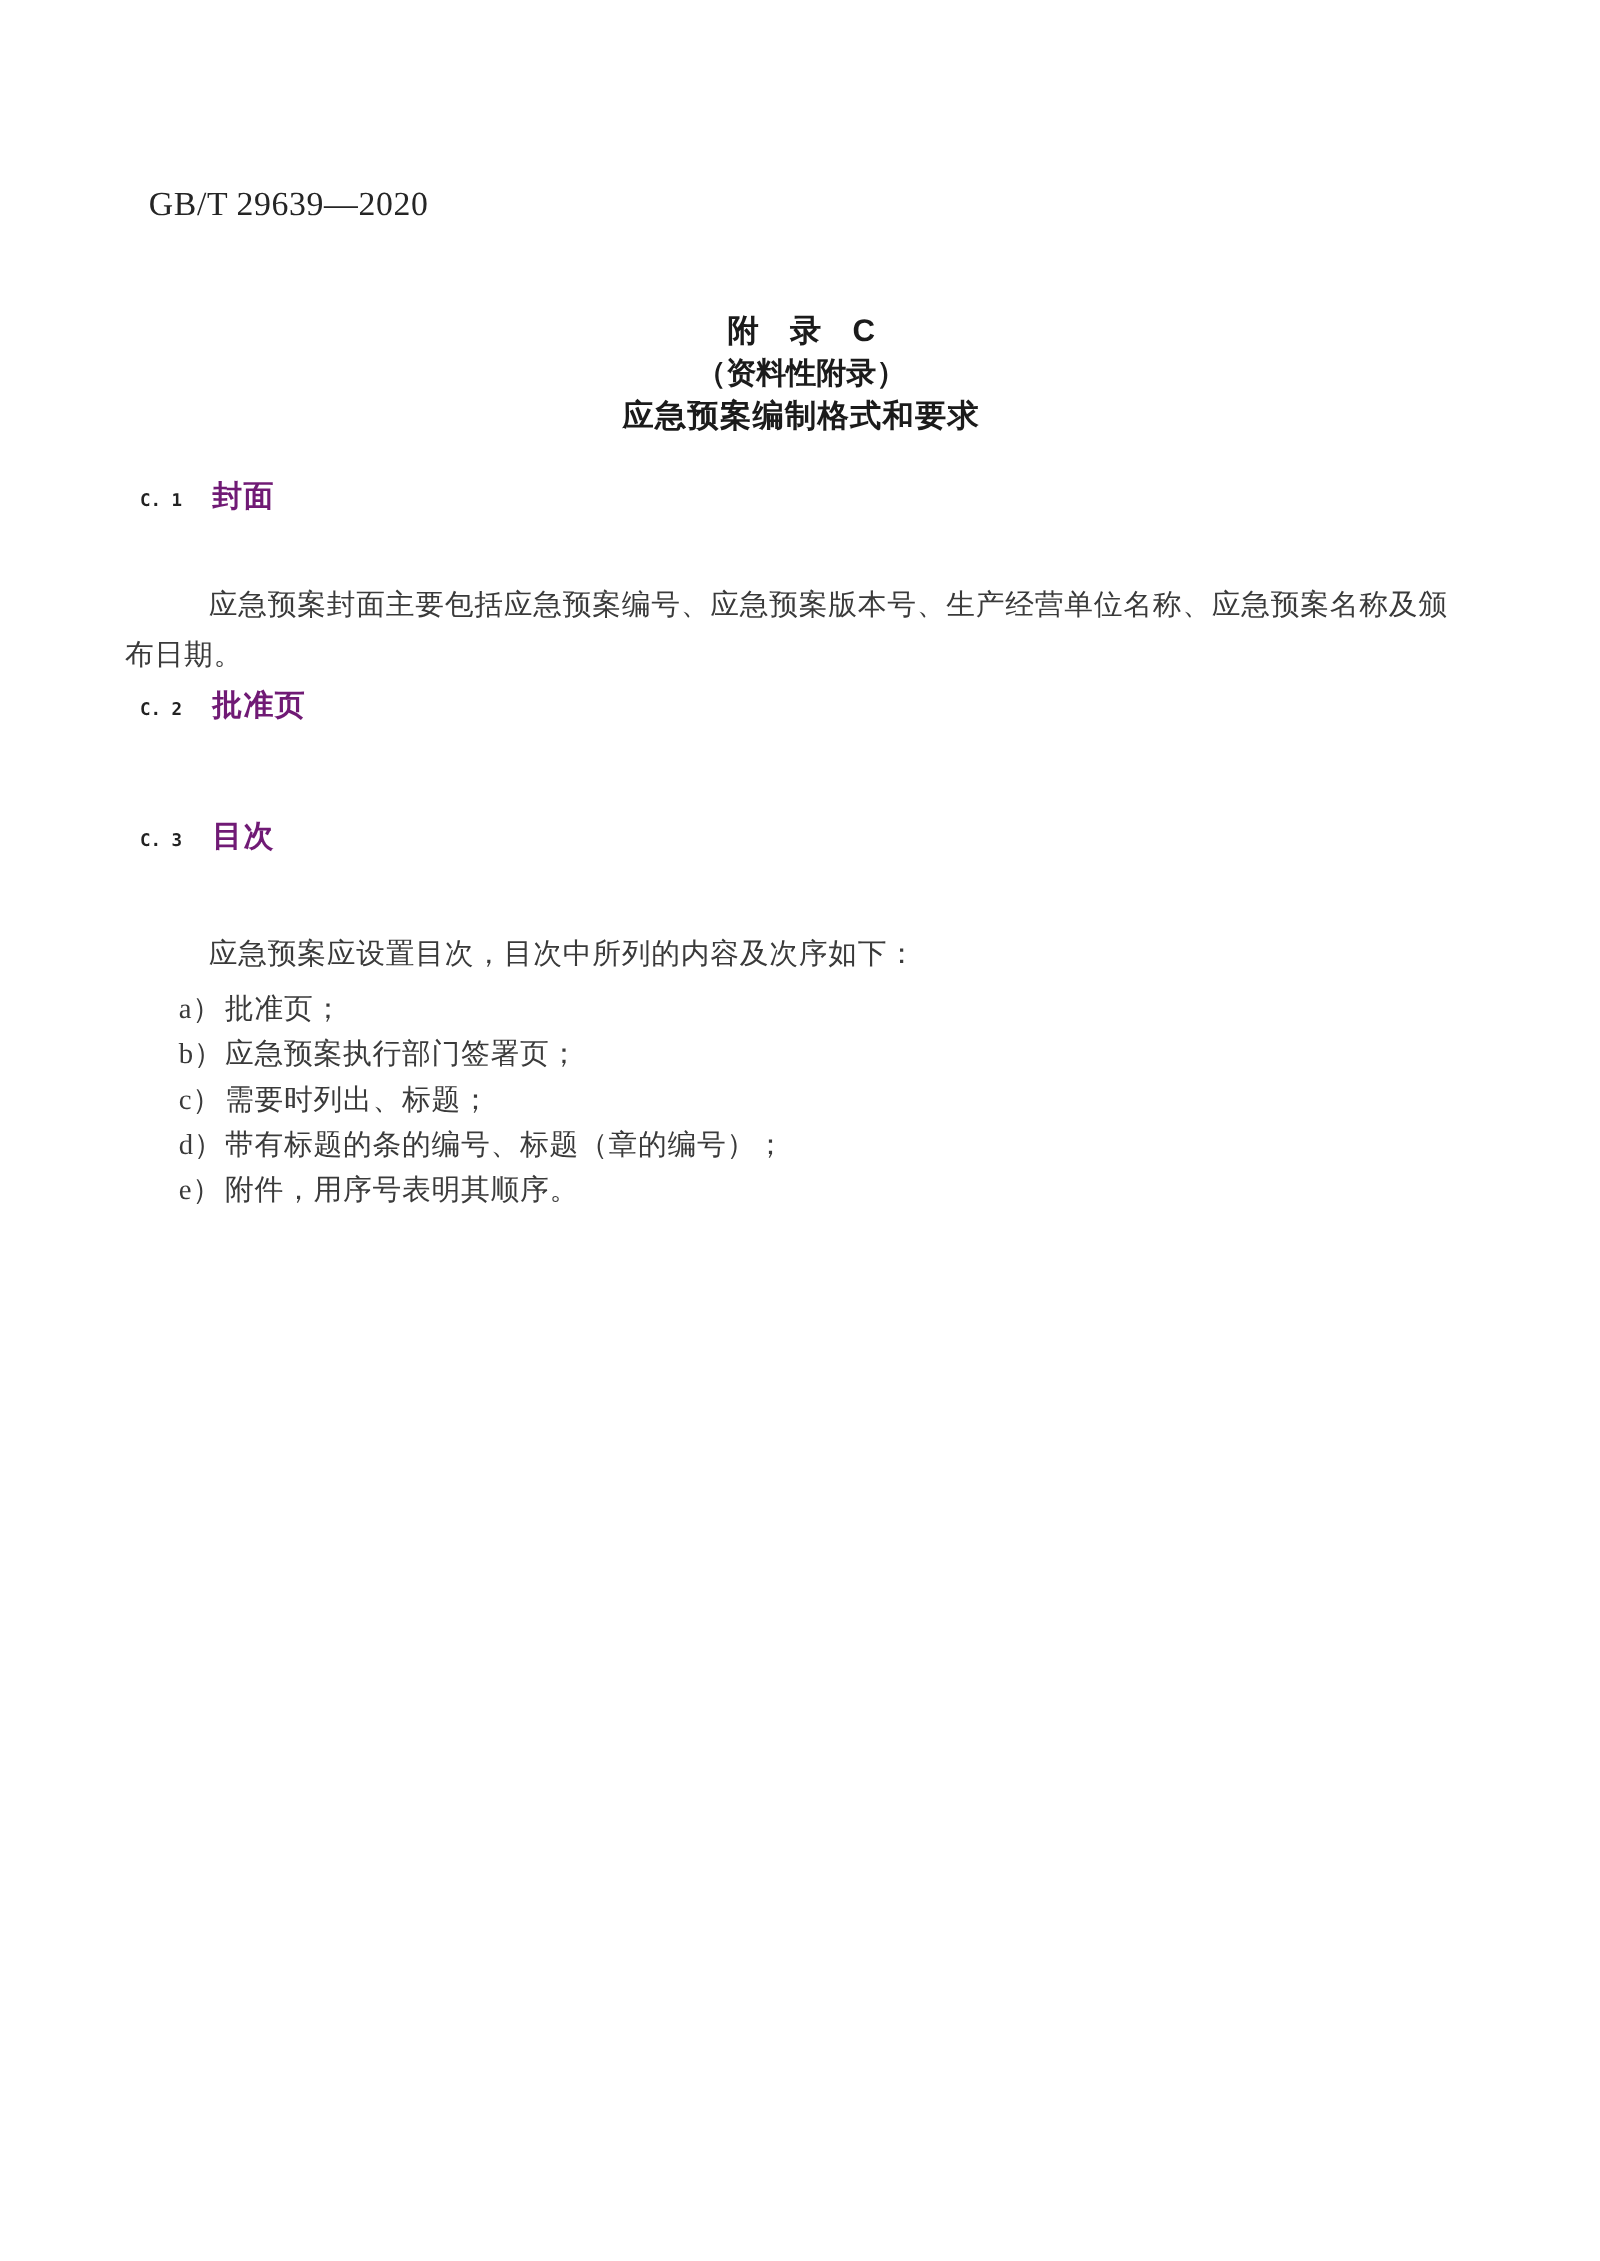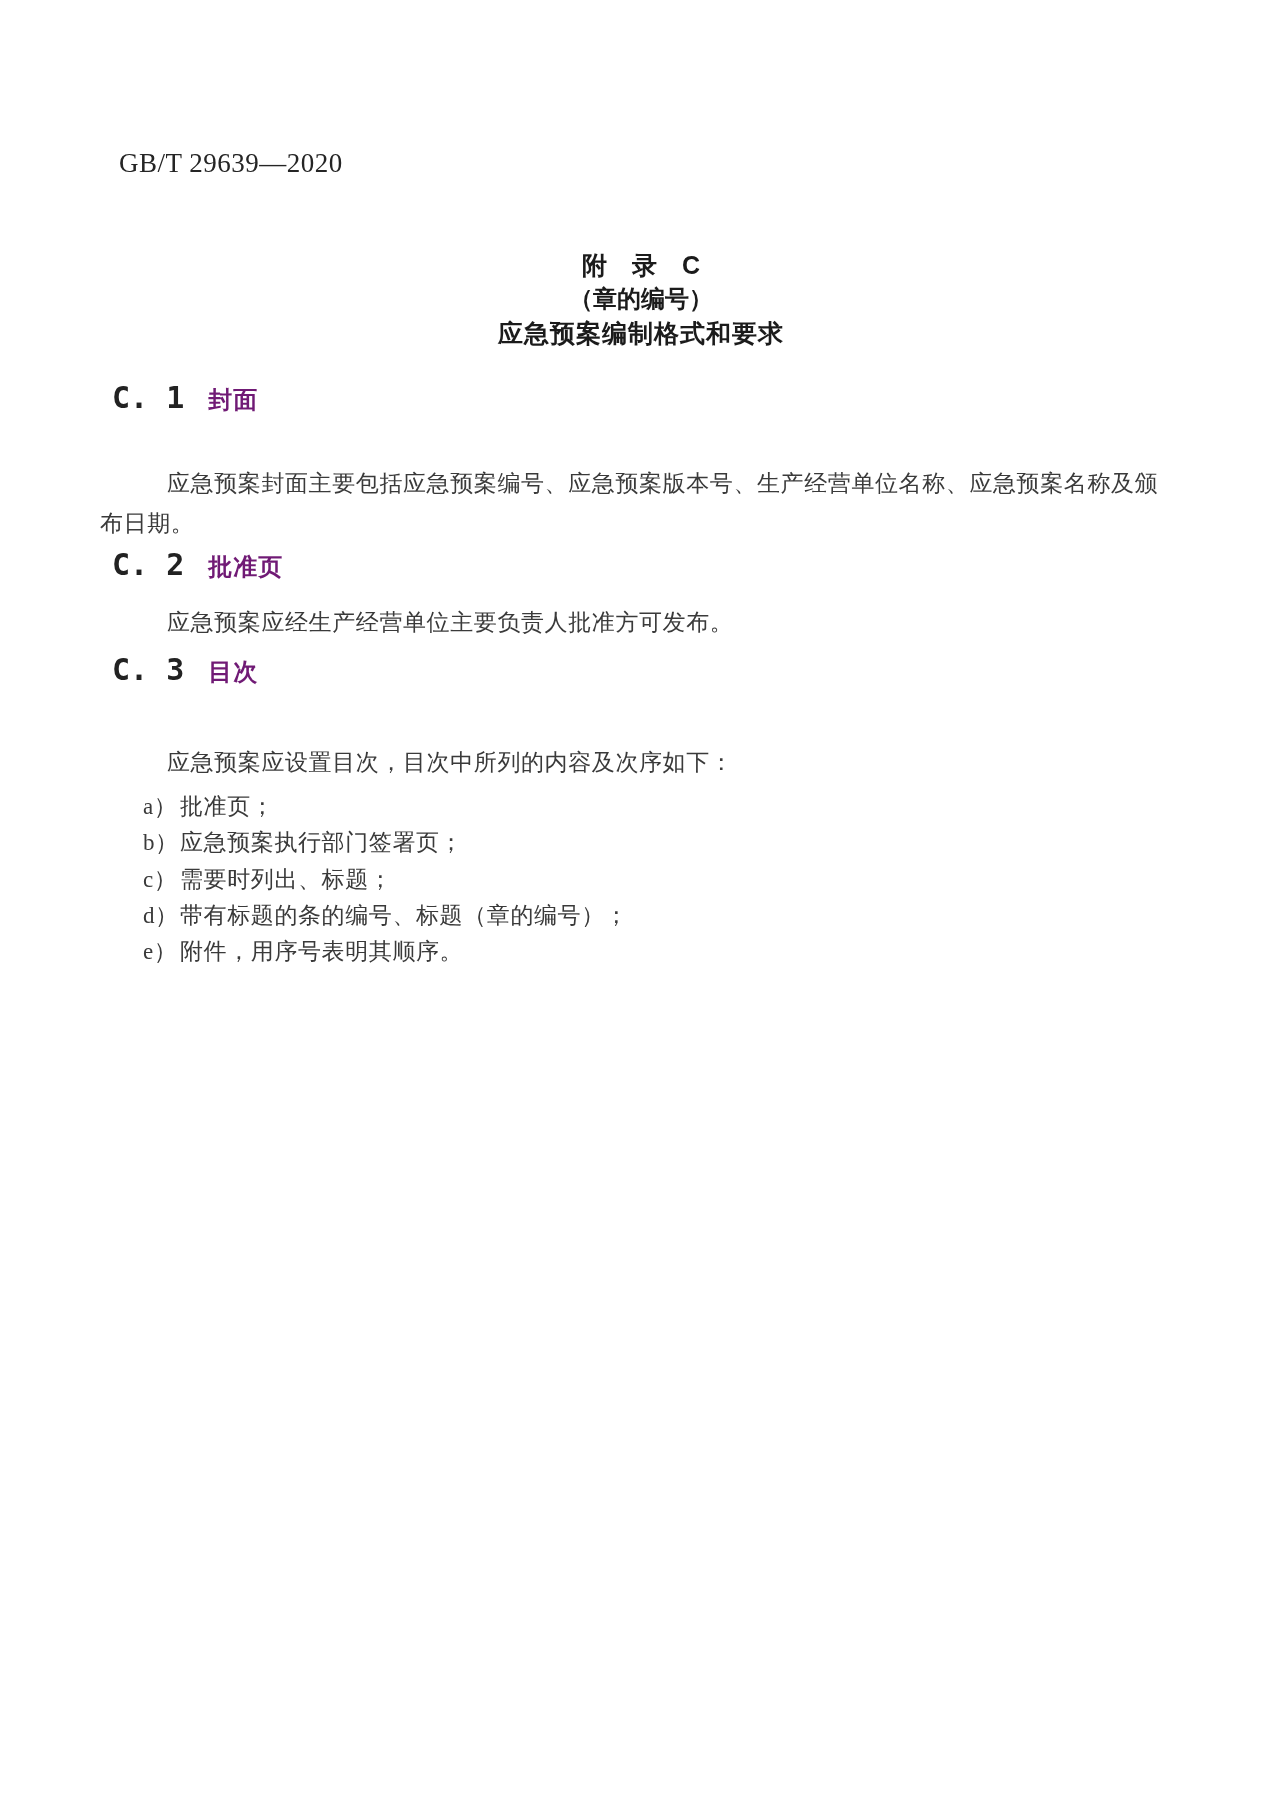--- a/index.html
+++ b/index.html
@@ -44,21 +44,21 @@
   
   .sec-head {
     position: absolute;
     left: 112px;
     line-height: 30px;
     white-space: nowrap;
   }
   .sec-num {
     font-family: "DejaVu Sans Mono", "Liberation Mono", monospace;
     font-weight: bold;
-    font-size: 30px;
+    font-size: 14px;
     color: #222222;
     margin-right: 24px;
   }
   .sec-title {
     font-family: "Liberation Sans", "DejaVu Sans", sans-serif;
     font-weight: bold;
     font-size: 24px;
     color: #701a75;
     letter-spacing: 1px;
   }
@@ -128,33 +128,32 @@
 </style>
 </head>
 <body>
 
 <div class="page">
 
   <div class="std-num">GB/T 29639—2020</div>
 
   <div class="title-block">
     <div class="t1">附　录　C</div>
-    <div class="t2">（章的编号）</div>
+    <div class="t2">（资料性附录）</div>
     <div class="t3">应急预案编制格式和要求</div>
   </div>
 
   <div class="sec-head h-c1">
     <span class="sec-num">C. 1</span><span class="sec-title">封面</span>
   </div>
   <div class="para p-c1">应急预案封面主要包括应急预案编号、应急预案版本号、生产经营单位名称、应急预案名称及颁布日期。</div>
 
   <div class="sec-head h-c2">
     <span class="sec-num">C. 2</span><span class="sec-title">批准页</span>
   </div>
-  <div class="para p-c2">应急预案应经生产经营单位主要负责人批准方可发布。</div>
 
   <div class="sec-head h-c3">
     <span class="sec-num">C. 3</span><span class="sec-title">目次</span>
   </div>
   <div class="para p-c3">应急预案应设置目次，目次中所列的内容及次序如下：</div>
 
   <div class="toc-list">
     <div class="toc-item">
       <span class="toc-label">a）</span><span>批准页；</span>
     </div>

